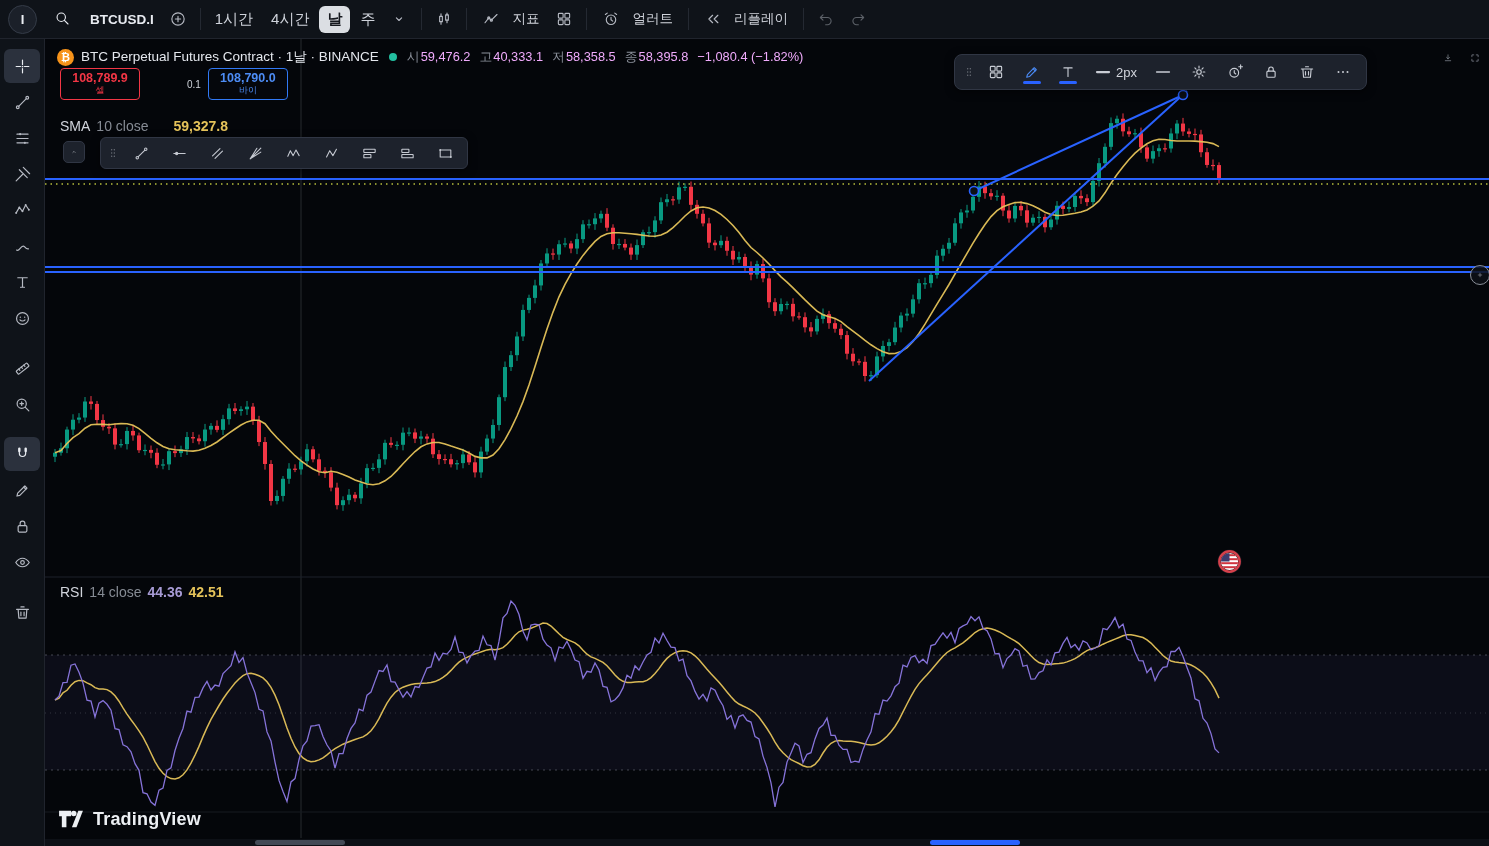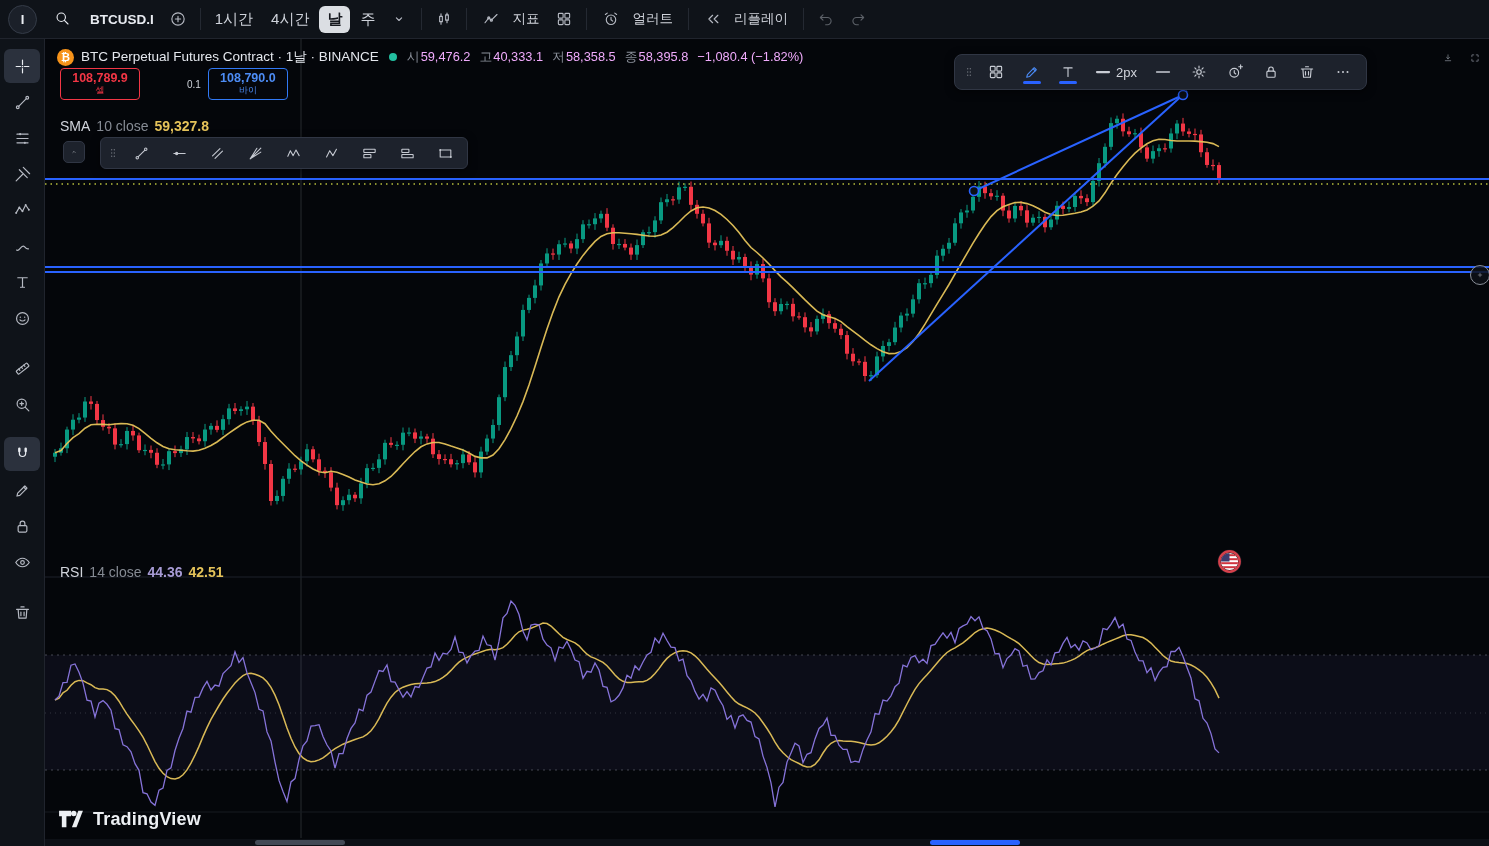--- a/index.html
+++ b/index.html
@@ -46,21 +46,21 @@
   .trade-btn{width:80px;height:32px;border-radius:4px;display:flex;flex-direction:column;align-items:center;
              justify-content:center;background:rgba(8,10,14,.55);line-height:1.05;gap:1px;cursor:pointer;}
   .trade-btn .p{font-size:12.5px;font-weight:700;}
   .trade-btn .s{font-size:9px;}
   .sell{border:1px solid #f23645;color:#f23645;}
   .buy{border:1px solid #3179f5;color:#4d8cf5;}
   .spread{font-size:10px;color:#ced2da;margin:0 7px;padding-left:40px;}
   .ind-row{position:absolute;display:flex;gap:6px;font-size:14px;align-items:center;z-index:12;}
   .ind-name{color:#d1d4dc;}
   .ind-params{color:#868b94;}
-  .sma-val{color:#e5c35a;font-weight:600;}
+  .sma-val{color:#e5c35a;font-weight:600;margin-left:19px;}
   .rsi-val{color:#a79bd5;font-weight:600;}
   .rsi-ma{color:#e5c35a;font-weight:600;}
   
   .collapse-btn{position:absolute;left:63px;top:141px;width:22px;height:22px;background:#1d222c;border:1px solid #303644;
                 border-radius:5px;color:#c6cad2;display:flex;align-items:center;justify-content:center;z-index:20;cursor:pointer;}
   .fav-bar{position:absolute;left:100px;top:137px;height:30px;background:#1d222c;border:1px solid #303644;border-radius:6px;
            display:flex;align-items:center;padding:0 4px;gap:2px;z-index:20;box-shadow:0 2px 8px rgba(0,0,0,.55);}
   .fav-bar .icon-btn{width:36px;height:26px;color:#c6cad2;}
   .drag{color:#6b7078 !important;width:16px !important;cursor:grab;}
   .sel-bar{position:absolute;left:954px;top:54px;height:34px;background:#1d222c;border:1px solid #303644;border-radius:8px;
@@ -728,21 +728,21 @@
       <span class="s">바이</span>
     </button>
   </div>
 
   <div class="ind-row" style="left:60px;top:118px;">
     <span class="ind-name">SMA</span>
     <span class="ind-params">10 close</span>
     <span class="sma-val">59,327.8</span>
   </div>
 
-  <div class="ind-row" style="left:60px;top:564px;">
+  <div class="ind-row" style="left:60px;top:584px;">
     <span class="ind-name">RSI</span>
     <span class="ind-params">14 close</span>
     <span class="rsi-val">44.36</span>
     <span class="rsi-ma">42.51</span>
   </div>
 
   <button class="collapse-btn">
       <svg viewBox="0 0 24 24" width="14" height="14" fill="none" stroke="currentColor" stroke-width="1.5" stroke-linecap="round" stroke-linejoin="round">
         <path d="M8.5 13.5L12 10l3.5 3.5"></path>
       </svg>

